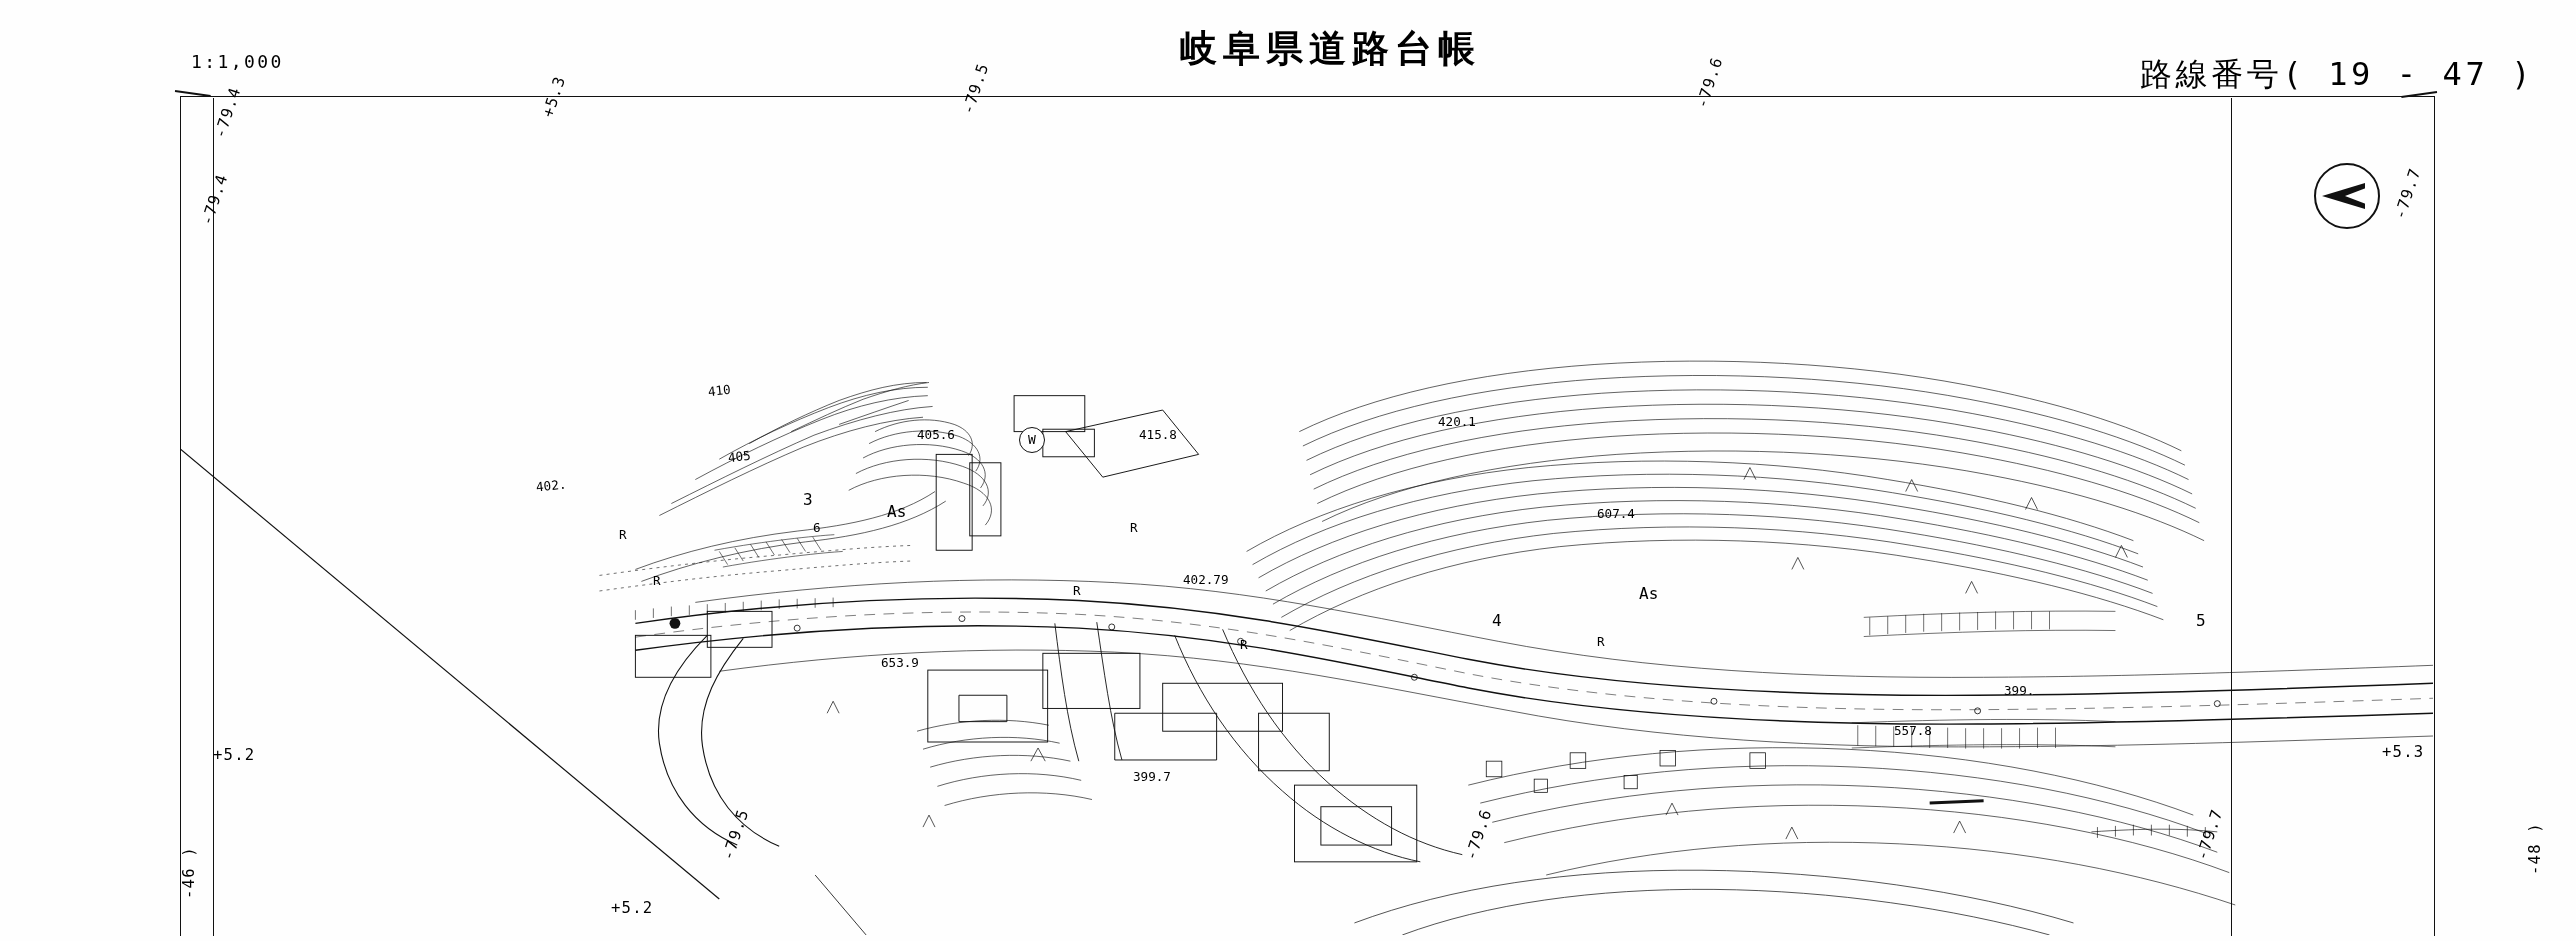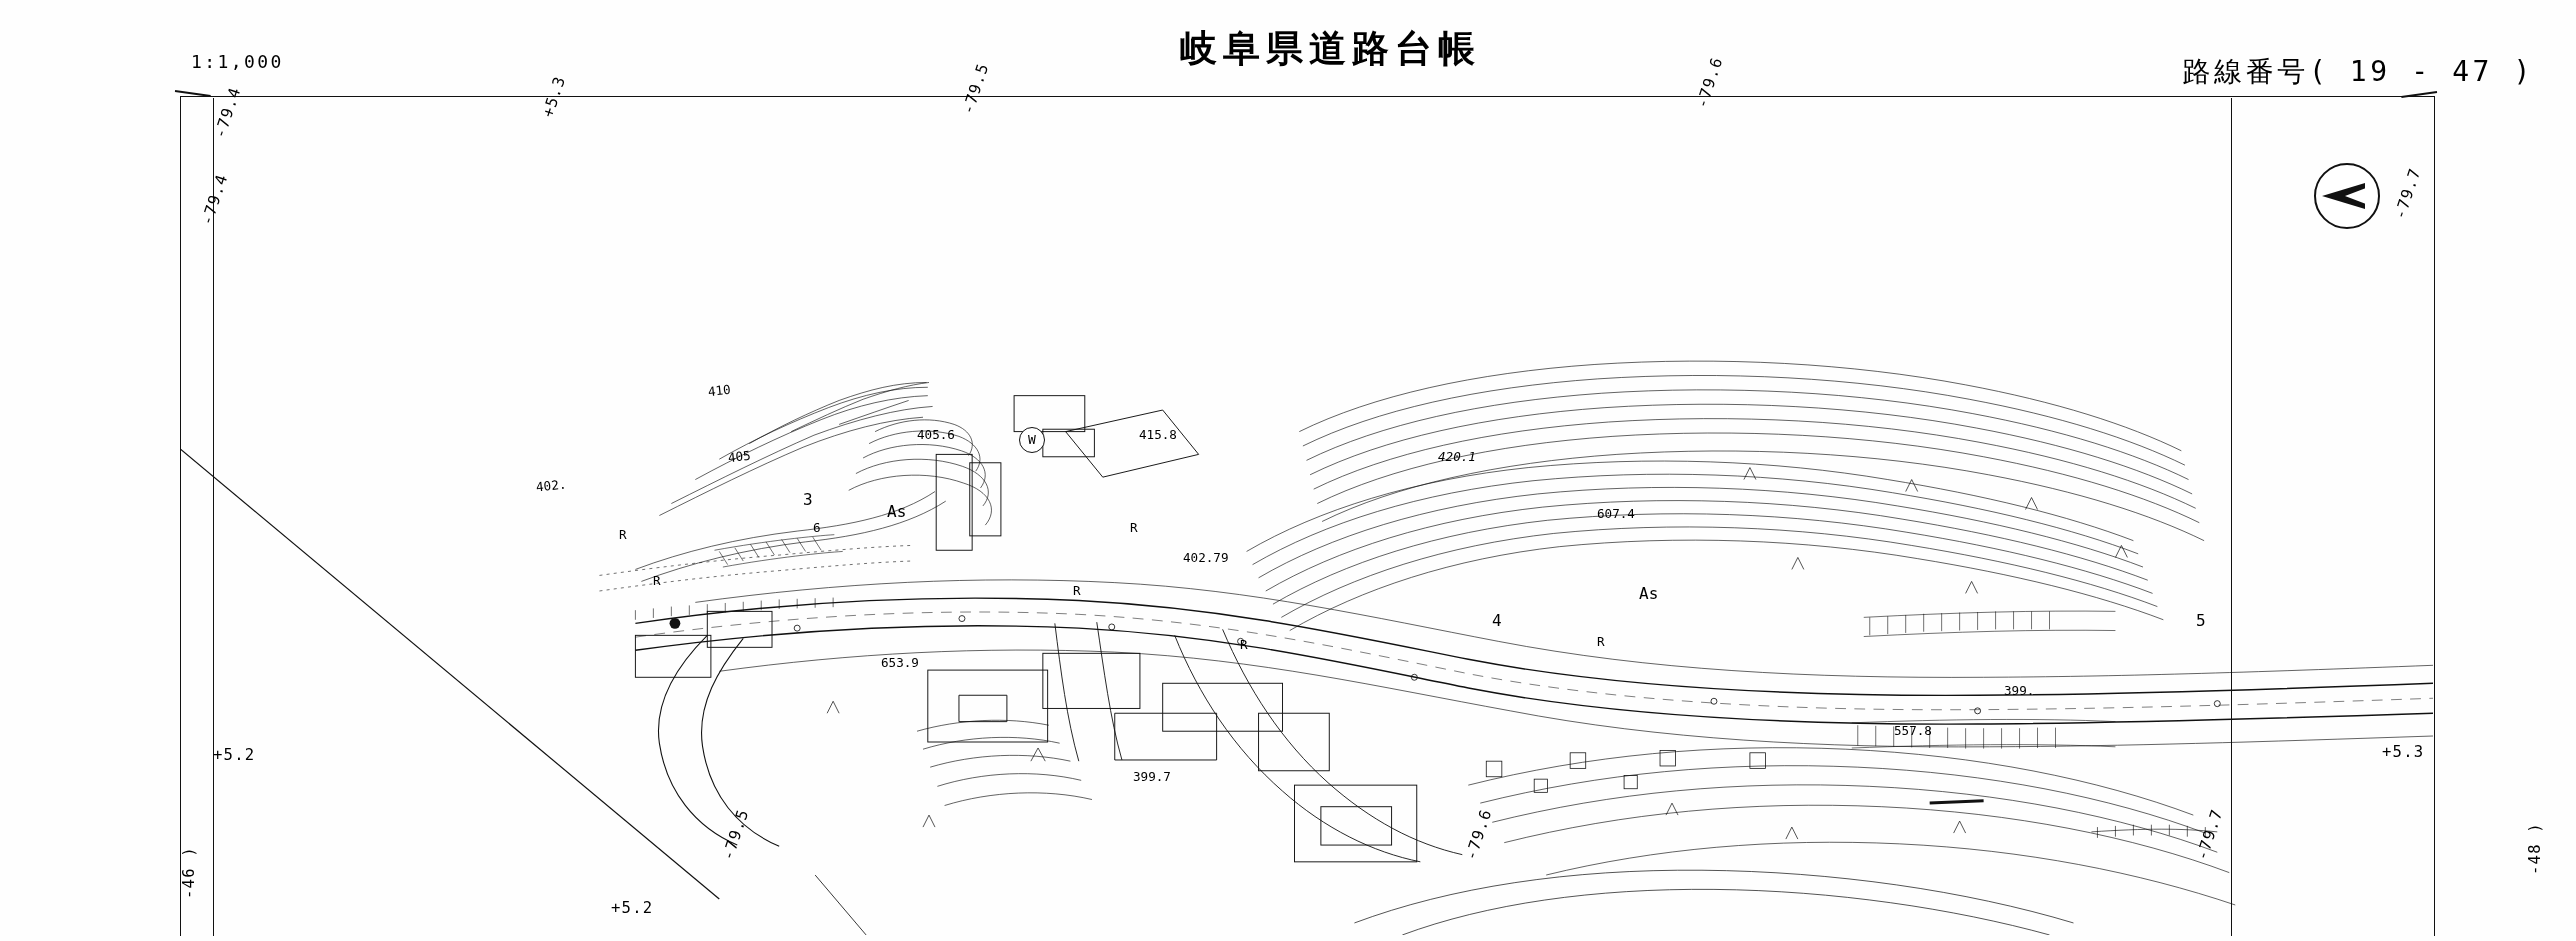--- a/index.html
+++ b/index.html
@@ -42,21 +42,21 @@
     top: 51px;
     font-family: "DejaVu Sans Mono", monospace;
     font-size: 18px;
     letter-spacing: 2.4px;
   }
   .route-no {
     position: absolute;
     right: 42px;
     top: 53px;
     font-family: "DejaVu Sans Mono", monospace;
-    font-size: 28px;
+    font-size: 32px;
     letter-spacing: 3.6px;
     white-space: nowrap;
   }
 
   
   .frame {
     position: absolute;
     left: 180px;
     top: 96px;
     width: 2253px;
@@ -395,23 +395,23 @@
   <div class="gridlabel tick-slant" style="left:719px; top:857px;">-79.5</div>
   <div class="gridlabel" style="left:611px; top:899px;">+5.2</div>
   <div class="gridlabel tick-slant" style="left:1462px; top:857px;">-79.6</div>
   <div class="gridlabel tick-slant" style="left:2193px; top:857px;">-79.7</div>
 
   <div class="anno" style="left:708px; top:383px; transform:rotate(-6deg);">410</div>
   <div class="anno" style="left:728px; top:449px; transform:rotate(-6deg);">405</div>
   <div class="anno" style="left:536px; top:478px; transform:rotate(-6deg);">402.</div>
   <div class="anno" style="left:917px; top:427px;">405.6</div>
   <div class="anno" style="left:1139px; top:427px;">415.8</div>
-  <div class="anno" style="left:1438px; top:449px;font-style:italic;">420.1</div>
+  <div class="anno" style="left:1438px; top:414px;">420.1</div>
   <div class="anno" style="left:1597px; top:506px;">607.4</div>
-  <div class="anno" style="left:1183px; top:550px;">402.79</div>
+  <div class="anno" style="left:1183px; top:572px;">402.79</div>
   <div class="anno" style="left:881px; top:655px;">653.9</div>
   <div class="anno" style="left:1133px; top:769px;">399.7</div>
   <div class="anno" style="left:1894px; top:723px;">557.8</div>
   <div class="anno" style="left:2004px; top:683px;">399.</div>
   <div class="anno big" style="left:887px; top:502px;">As</div>
   <div class="anno big" style="left:1639px; top:584px;">As</div>
   <div class="anno big" style="left:803px; top:490px;">3</div>
   <div class="anno big" style="left:1492px; top:611px;">4</div>
   <div class="anno big" style="left:2196px; top:611px;">5</div>
   <div class="anno" style="left:813px; top:520px;">6</div>

